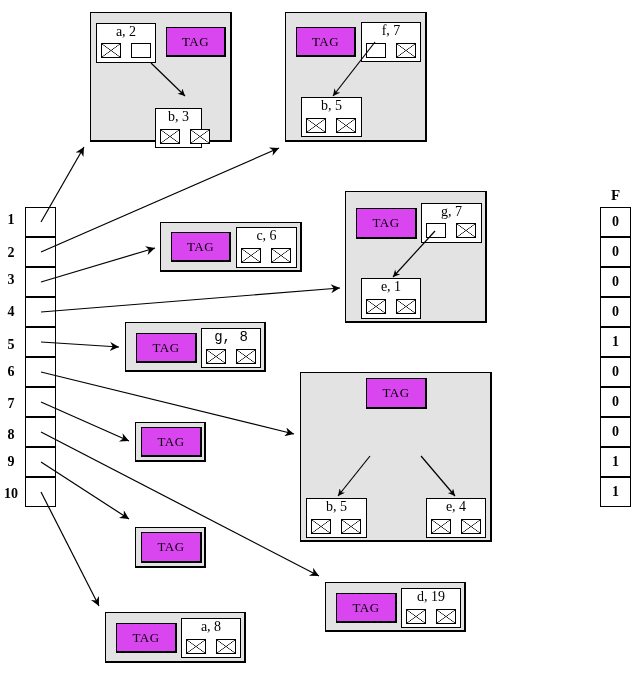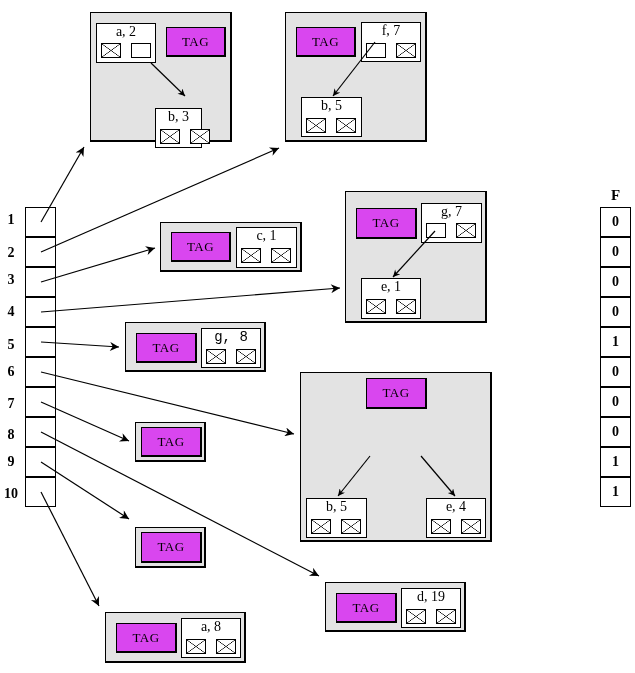--- a/index.html
+++ b/index.html
@@ -82,21 +82,21 @@
   <div class="abs node" style="left:15px;top:84px;width:61px;height:40px;">
     <div class="lbl">b, 5</div>
     <div class="cell x" style="left:4px;top:20px"></div>
     <div class="cell x" style="left:34px;top:20px"></div>
   </div>
 </div>
 
 <div class="abs panel" style="left:160px;top:222px;width:142px;height:50px;">
   <div class="abs tag" style="left:10px;top:9px;width:60px;height:30px;">TAG</div>
   <div class="abs node" style="left:75px;top:4px;width:61px;height:41px;">
-    <div class="lbl">c, 1</div>
+    <div class="lbl">c, 6</div>
     <div class="cell x" style="left:4px;top:20px"></div>
     <div class="cell x" style="left:34px;top:20px"></div>
   </div>
 </div>
 
 <div class="abs panel" style="left:345px;top:191px;width:142px;height:132px;">
   <div class="abs tag" style="left:10px;top:16px;width:61px;height:31px;">TAG</div>
   <div class="abs node" style="left:75px;top:11px;width:61px;height:40px;">
     <div class="lbl">g, 7</div>
     <div class="cell" style="left:4px;top:19px"></div>

